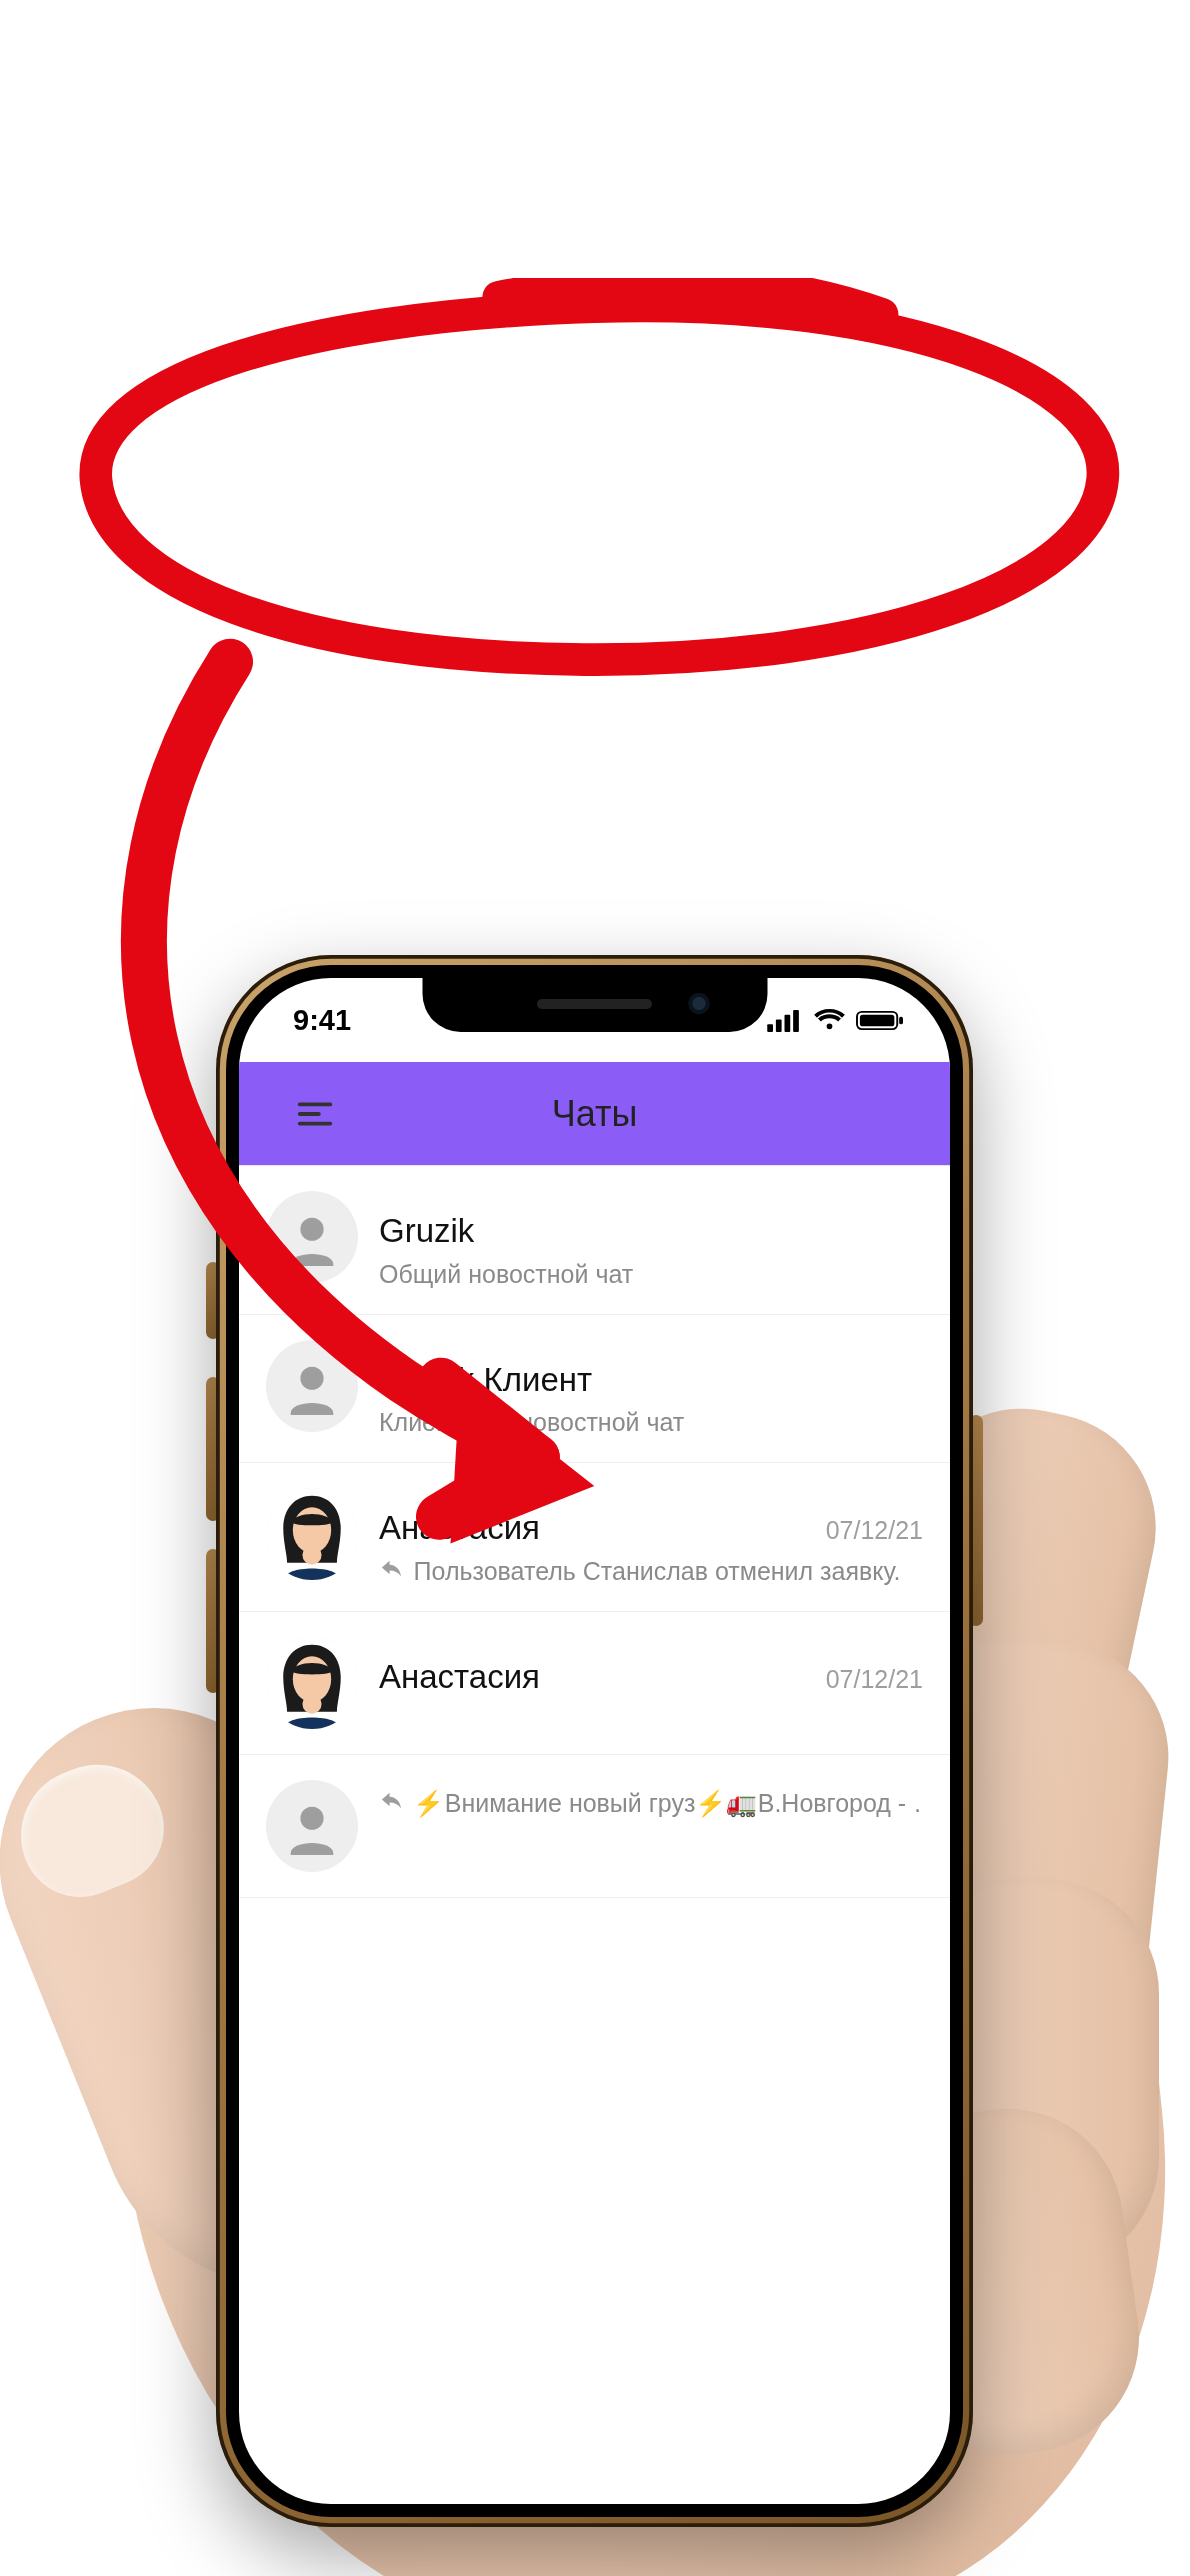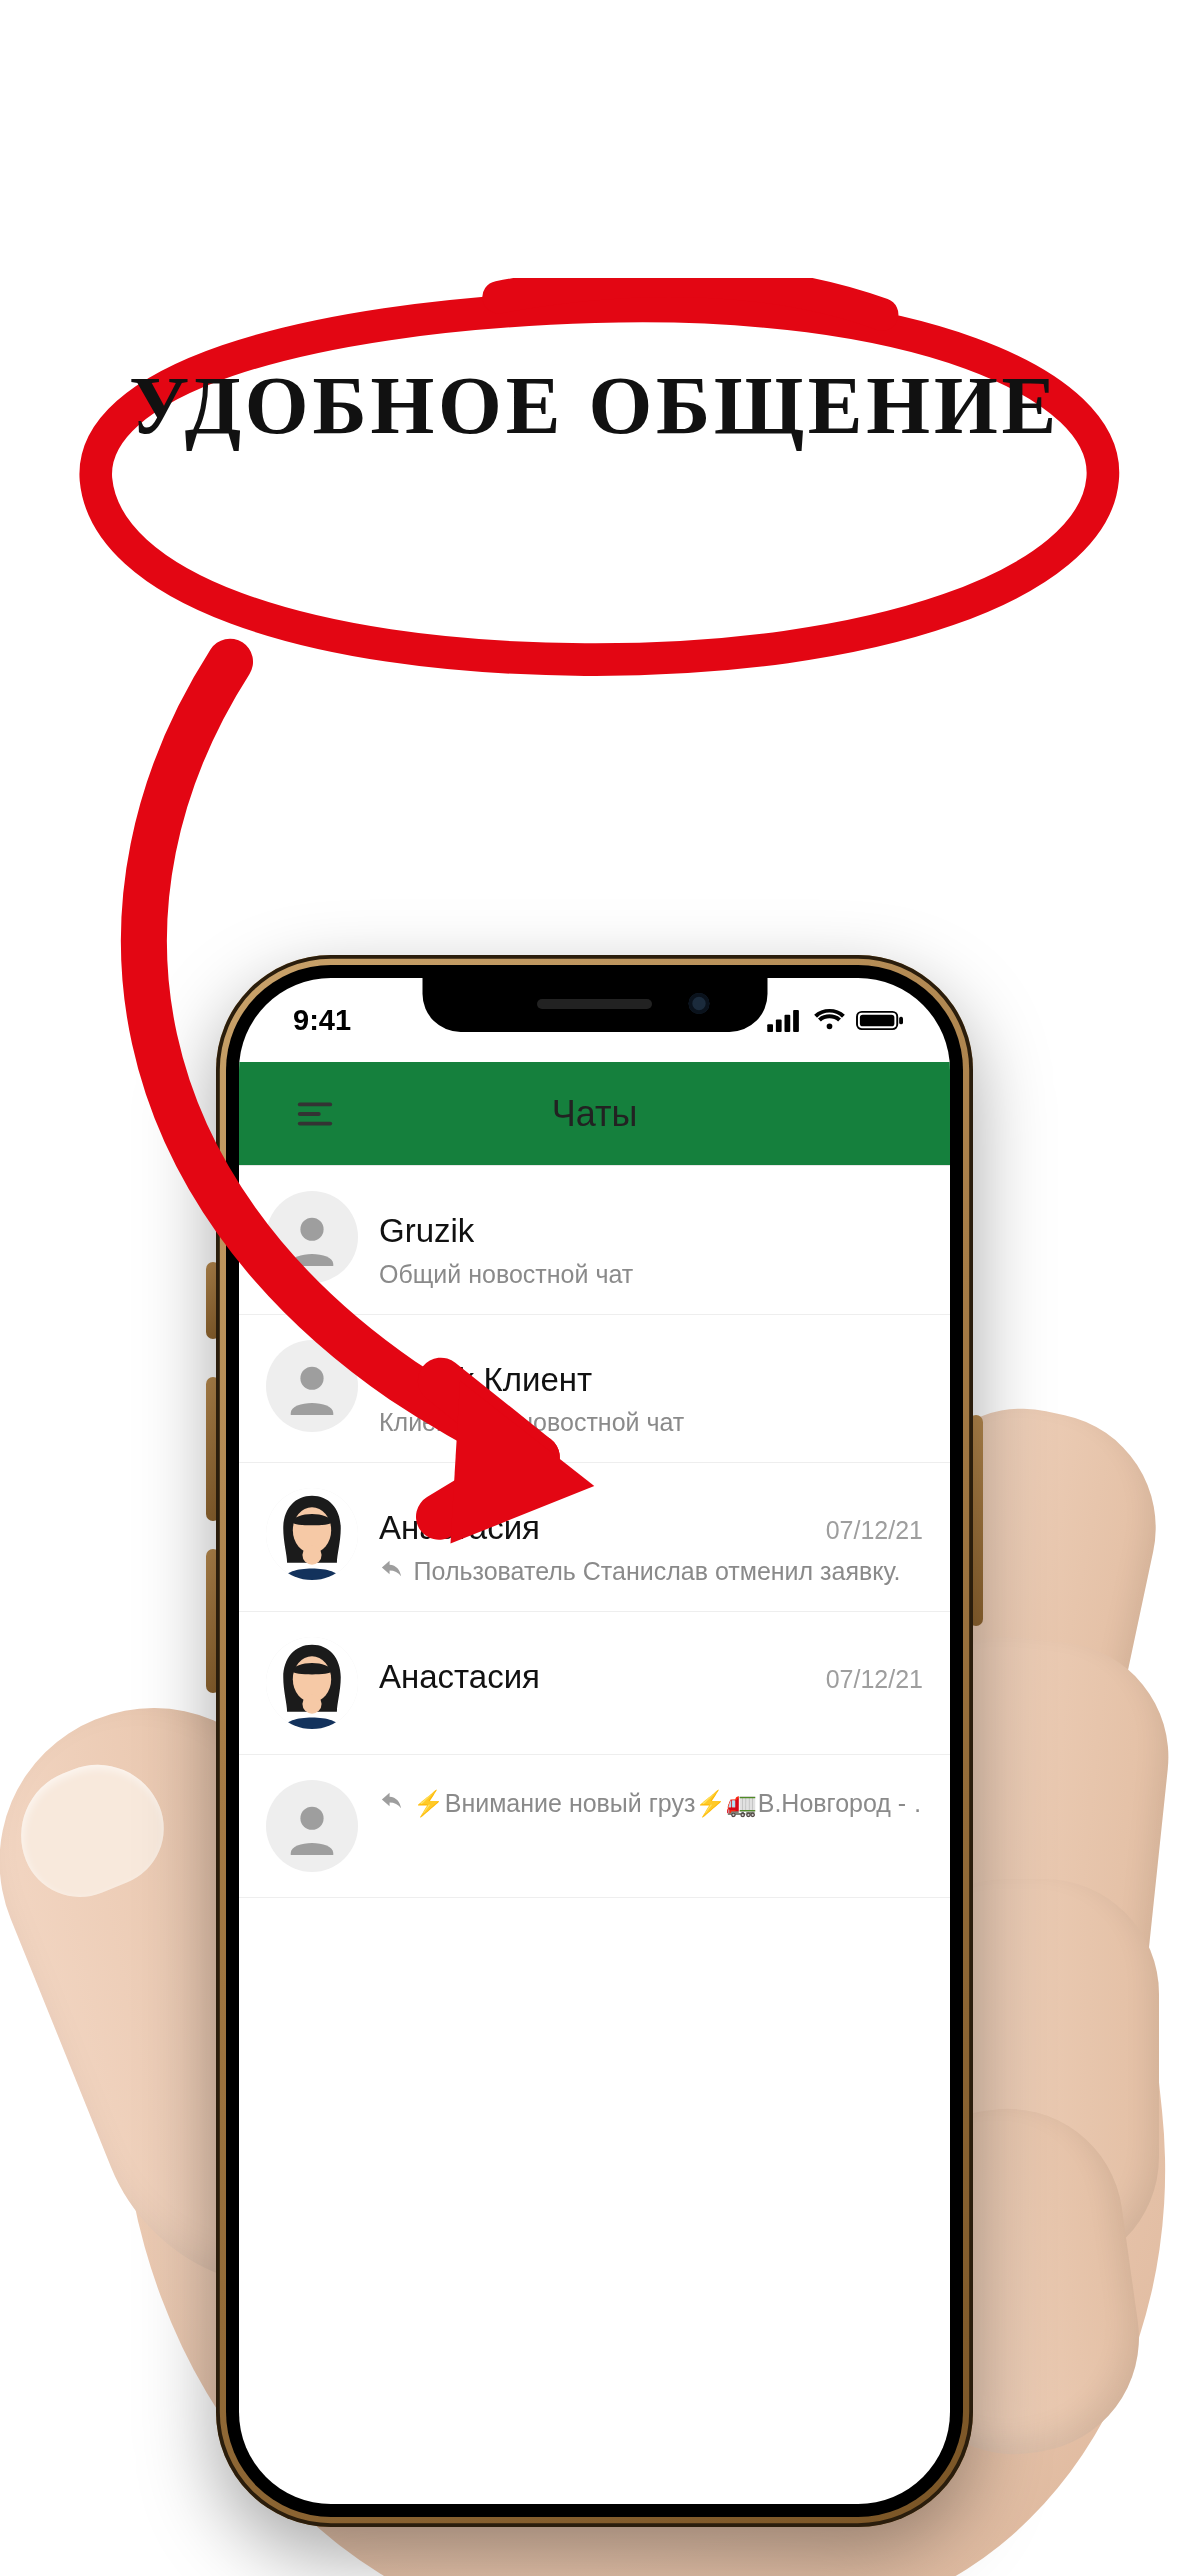--- a/index.html
+++ b/index.html
@@ -143,21 +143,21 @@
   }
   .status-icons { display:flex; align-items:center; gap:11.5px; }
   .status-icons svg { display:block; }
 
   
   .app-header {
     position: absolute; top: 84px; left: 0; right: 0;
     height: 104px;
     display: flex; align-items: center;
     padding: 0 49px;
-    background:#15803d;
+    background:#8b5cf6;
     border-bottom: 1px solid #e6e6e6;
   }
   .menu-btn { width:54px; height:54px; display:flex; align-items:center; justify-content:center; }
   .menu-btn svg { width:42px; height:42px; }
   .header-title {
     position:absolute; left:0; right:0; text-align:center;
     font-size:36px; font-weight:500; color:#222;
     pointer-events:none;
   }
 
@@ -202,21 +202,21 @@
 <div class="callout-wrap">
   <svg class="callout-svg" viewBox="0 0 1140 420">
     <path d="M570 30
              C 900 20, 1110 110, 1100 210
              C 1090 320, 860 400, 560 398
              C 260 396, 60 320, 50 210
              C 42 110, 250 40, 570 30 Z" fill="none" stroke="#e30613" stroke-width="34" stroke-linecap="round"></path>
     <path d="M470 20 C 620 -8, 760 -2, 870 38" fill="none" stroke="#e30613" stroke-width="34" stroke-linecap="round"></path>
   </svg>
   <div class="callout-text">
-    <span>УДОБНОЕ ОБЩЕНИЕ</span><br>
+    <br>
   </div>
 </div>
 
 <svg class="arrow-svg" viewBox="0 0 700 900">
   <path d="M120 10
            C -40 260, 10 560, 300 760
            C 360 800, 420 830, 440 840" fill="none" stroke="#e30613" stroke-width="48" stroke-linecap="round"></path>
   <path d="M440 840 L340 760 M440 840 L338 902" fill="none" stroke="#e30613" stroke-width="48" stroke-linecap="round"></path>
   <polygon points="500,870 360,760 350,930" fill="#e30613"></polygon>
 </svg>

